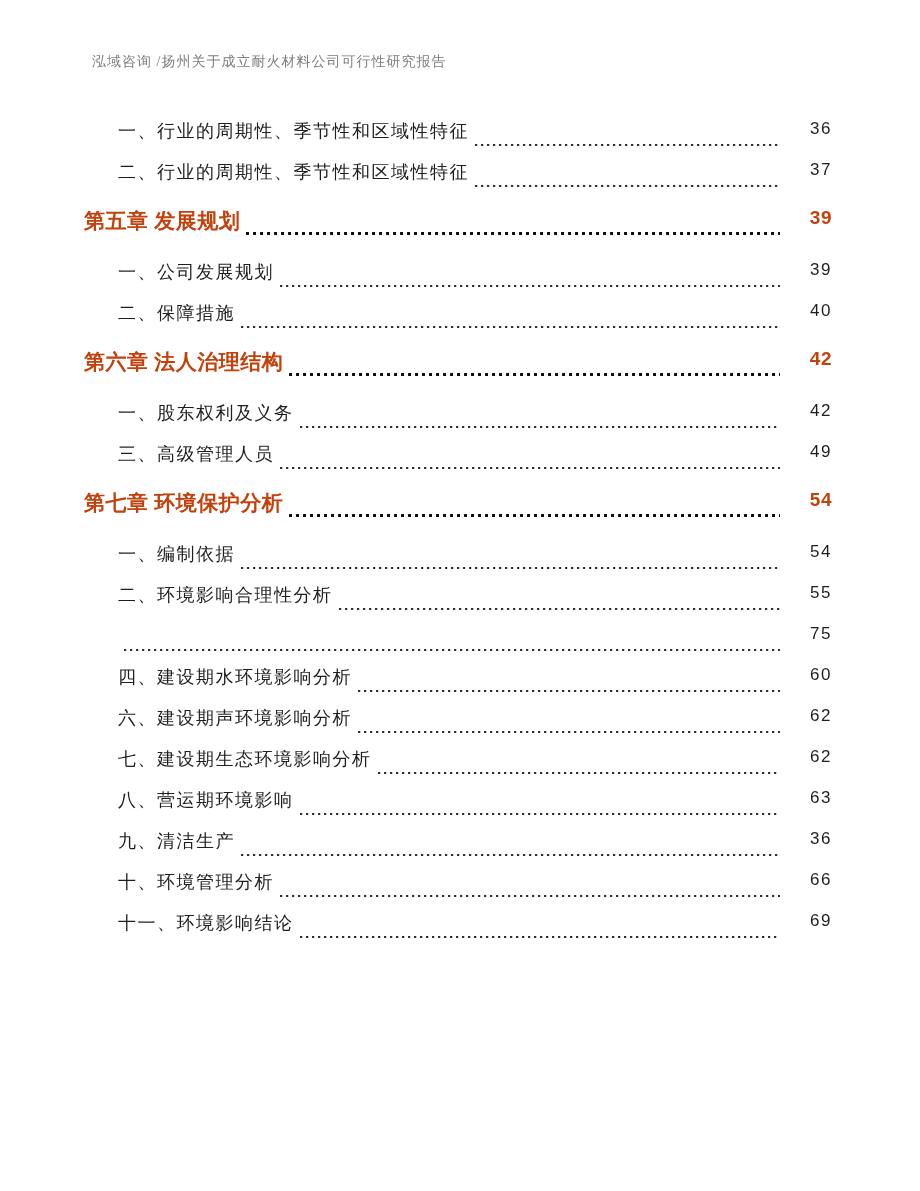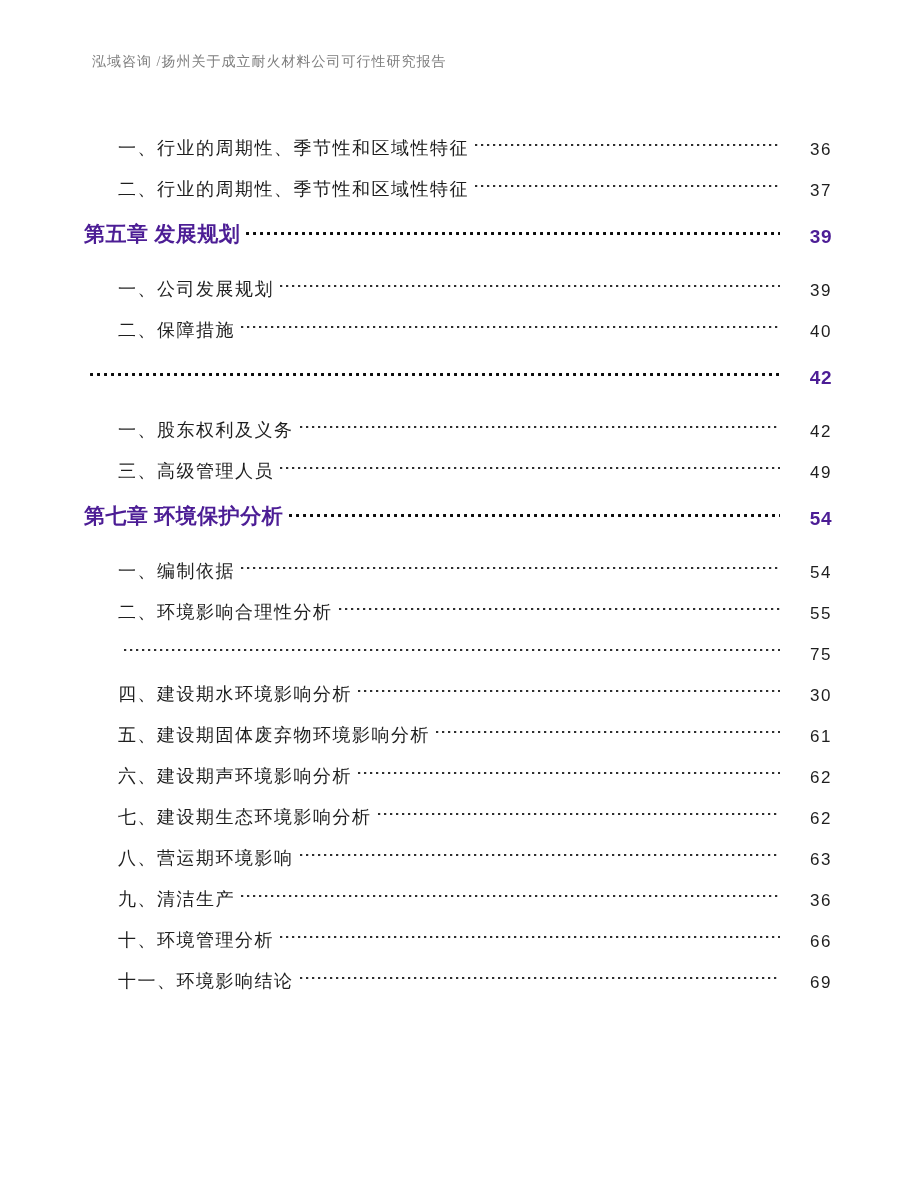--- a/index.html
+++ b/index.html
@@ -25,37 +25,37 @@
     font-size: 14px;
     letter-spacing: 1px;
     color: #7e7e7e;
     white-space: nowrap;
   }
   .toc {
     margin: 48px 88px 0 84px;
   }
   .toc-row {
     display: flex;
-    align-items: flex-end;
+    align-items: flex-start;
     height: 41px;
     color: #1e1e1e;
     cursor: pointer;
   }
   .toc-row.sub {
     padding-left: 34px;
     font-size: 18px;
     letter-spacing: 1.5px;
   }
   .toc-row.chapter {
     margin-top: 6px;
     margin-bottom: 12px;
     font-size: 21px;
     font-weight: bold;
     letter-spacing: 0.5px;
-    color: #4c1d95;
+    color: #c2410c;
   }
   .toc-label {
     white-space: nowrap;
   }
   .toc-leader {
     flex: 1;
     align-self: center;
     margin-left: 6px;
     margin-right: 2px;
     background-repeat: repeat-x;
@@ -117,20 +117,21 @@
     <span class="toc-page">39</span>
   </div>
 
   <div class="toc-row sub">
     <span class="toc-label">二、保障措施</span>
     <span class="toc-leader"></span>
     <span class="toc-page">40</span>
   </div>
 
   <div class="toc-row chapter">
+    <span class="toc-label">第六章 法人治理结构</span>
     <span class="toc-leader"></span>
     <span class="toc-page">42</span>
   </div>
 
   <div class="toc-row sub">
     <span class="toc-label">一、股东权利及义务</span>
     <span class="toc-leader"></span>
     <span class="toc-page">42</span>
   </div>
 
@@ -161,28 +162,23 @@
   </div>
 
   <div class="toc-row sub">
     <span class="toc-leader"></span>
     <span class="toc-page">75</span>
   </div>
 
   <div class="toc-row sub">
     <span class="toc-label">四、建设期水环境影响分析</span>
     <span class="toc-leader"></span>
-    <span class="toc-page">30</span>
-  </div>
-
-  <div class="toc-row sub">
-    <span class="toc-label">五、建设期固体废弃物环境影响分析</span>
-    <span class="toc-leader"></span>
-    <span class="toc-page">61</span>
-  </div>
+    <span class="toc-page">60</span>
+  </div>
+
 
   <div class="toc-row sub">
     <span class="toc-label">六、建设期声环境影响分析</span>
     <span class="toc-leader"></span>
     <span class="toc-page">62</span>
   </div>
 
   <div class="toc-row sub">
     <span class="toc-label">七、建设期生态环境影响分析</span>
     <span class="toc-leader"></span>

